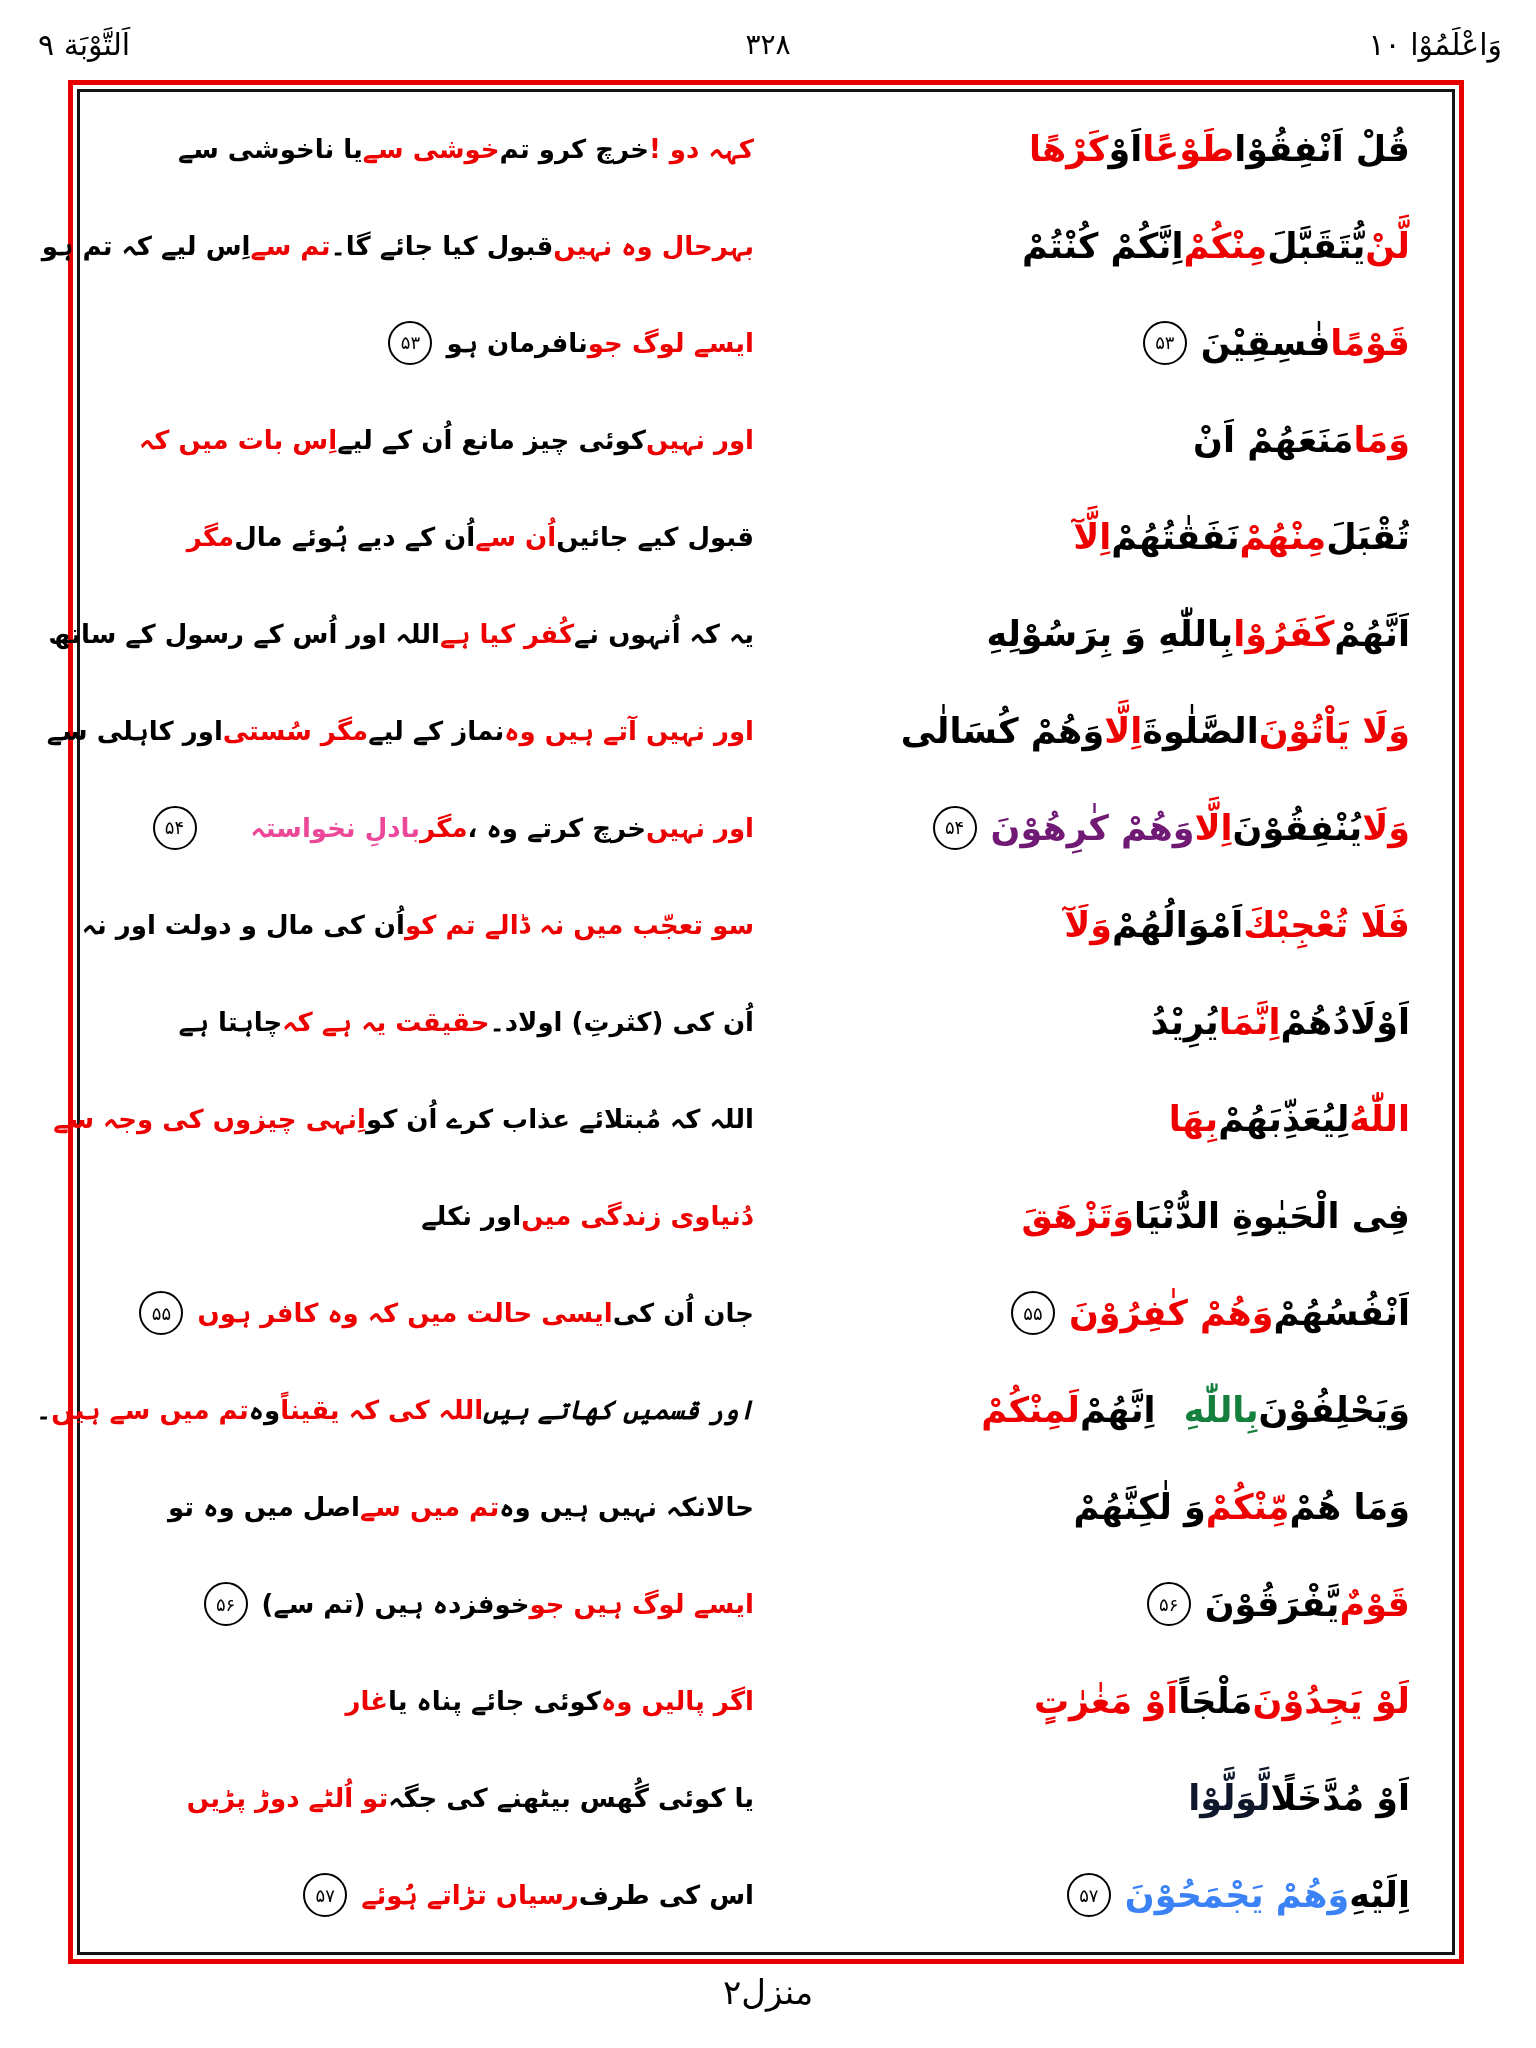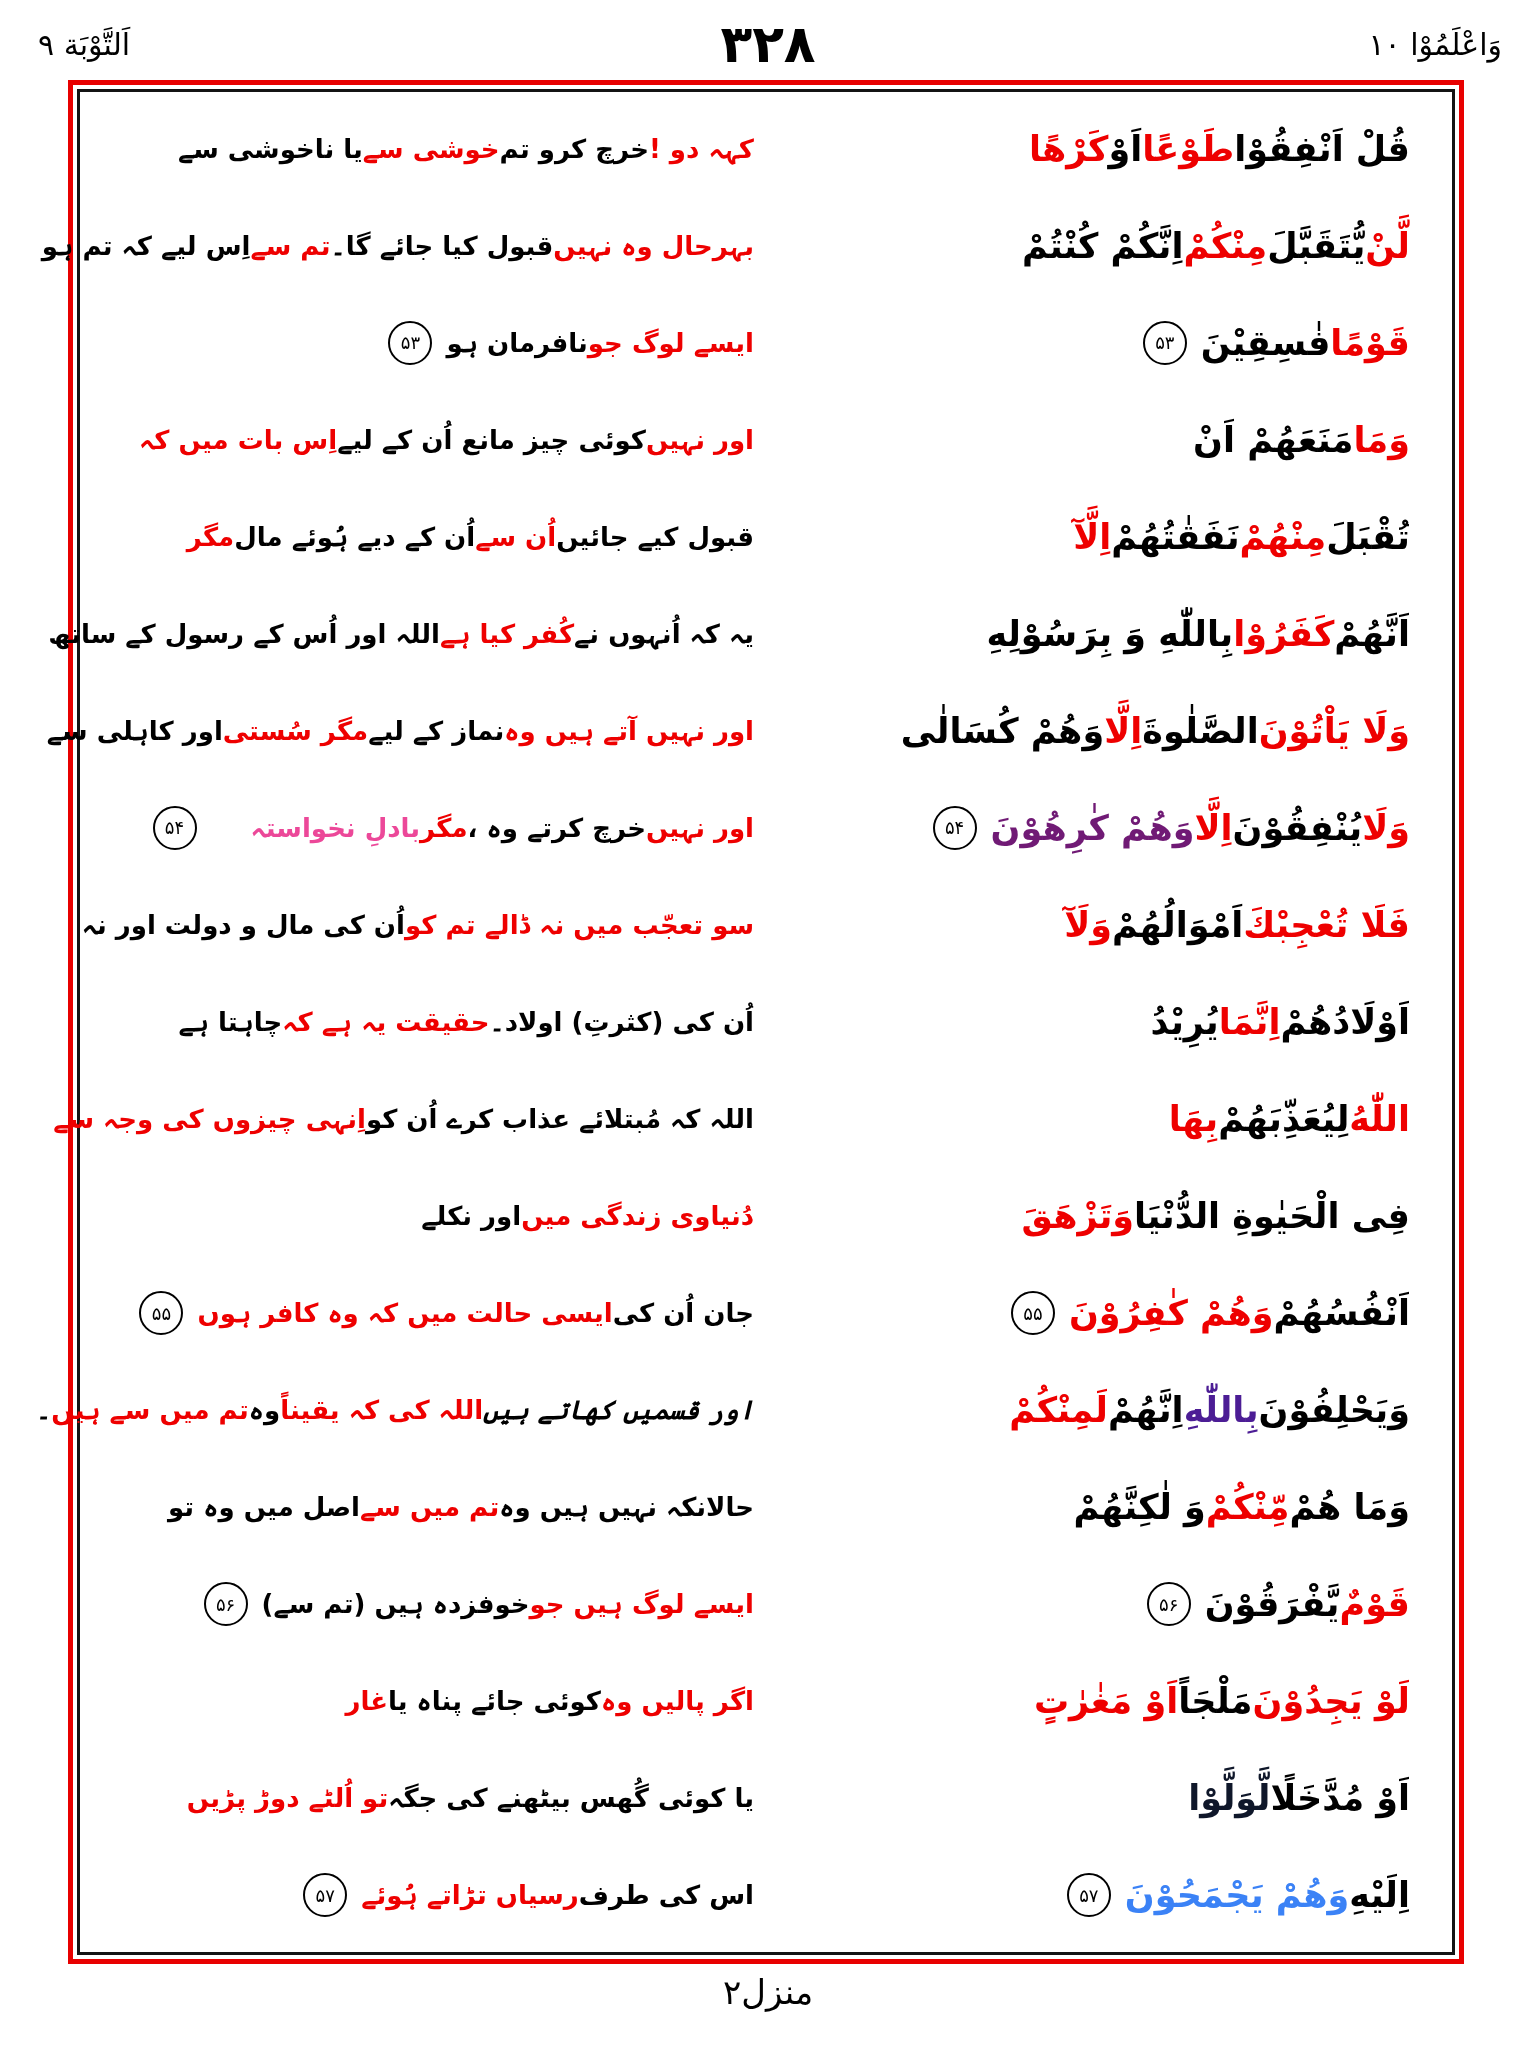--- a/index.html
+++ b/index.html
@@ -14,21 +14,21 @@
   
   .header-left, .header-center, .header-right {
     position: absolute; top: 18px; height: 52px;
     display: flex; align-items: center;
     color: #000; white-space: nowrap;
   }
   .header-left  { left: 38px;  font-size: 30px; }
   .header-right { right: 34px; font-size: 30px; }
   .header-center {
     left: 0; right: 0; justify-content: center;
-    font-size: 52px; font-weight: bold;
+    font-size: 28px; font-weight: normal;
   }
 
   
   .frame {
     position: absolute;
     left: 68px; top: 80px;
     width: 1396px; height: 1884px;
     border: 5px solid #e80000;
     box-sizing: border-box;
     background: #fff;
@@ -155,21 +155,21 @@
             <span class="seg" style="color: rgb(0, 0, 0);">فِى الْحَيٰوةِ الدُّنْيَا </span>
             <span class="seg" style="color: rgb(238, 0, 0);">وَتَزْهَقَ</span>
           </div>
           <div class="t-row" dir="rtl">
             <span class="seg" style="color: rgb(0, 0, 0);">اَنْفُسُهُمْ </span>
             <span class="seg" style="color: rgb(238, 0, 0);">وَهُمْ كٰفِرُوْنَ</span>
             <span class="verse-badge">۵۵</span>
           </div>
           <div class="t-row" dir="rtl">
             <span class="seg" style="color: rgb(0, 0, 0);">وَيَحْلِفُوْنَ </span>
-            <span class="seg" style="color: #4c1d95;">بِاللّٰهِ </span>
+            <span class="seg" style="color: #15803d; margin-left: 28px;">بِاللّٰهِ </span>
             <span class="seg" style="color: rgb(0, 0, 0);">اِنَّهُمْ </span>
             <span class="seg" style="color: rgb(238, 0, 0);">لَمِنْكُمْ</span>
           </div>
           <div class="t-row" dir="rtl">
             <span class="seg" style="color: rgb(0, 0, 0);">وَمَا هُمْ </span>
             <span class="seg" style="color: rgb(238, 0, 0);">مِّنْكُمْ </span>
             <span class="seg" style="color: rgb(0, 0, 0);">وَ لٰكِنَّهُمْ</span>
           </div>
           <div class="t-row" dir="rtl">
             <span class="seg" style="color: rgb(238, 0, 0);">قَوْمٌ </span>

